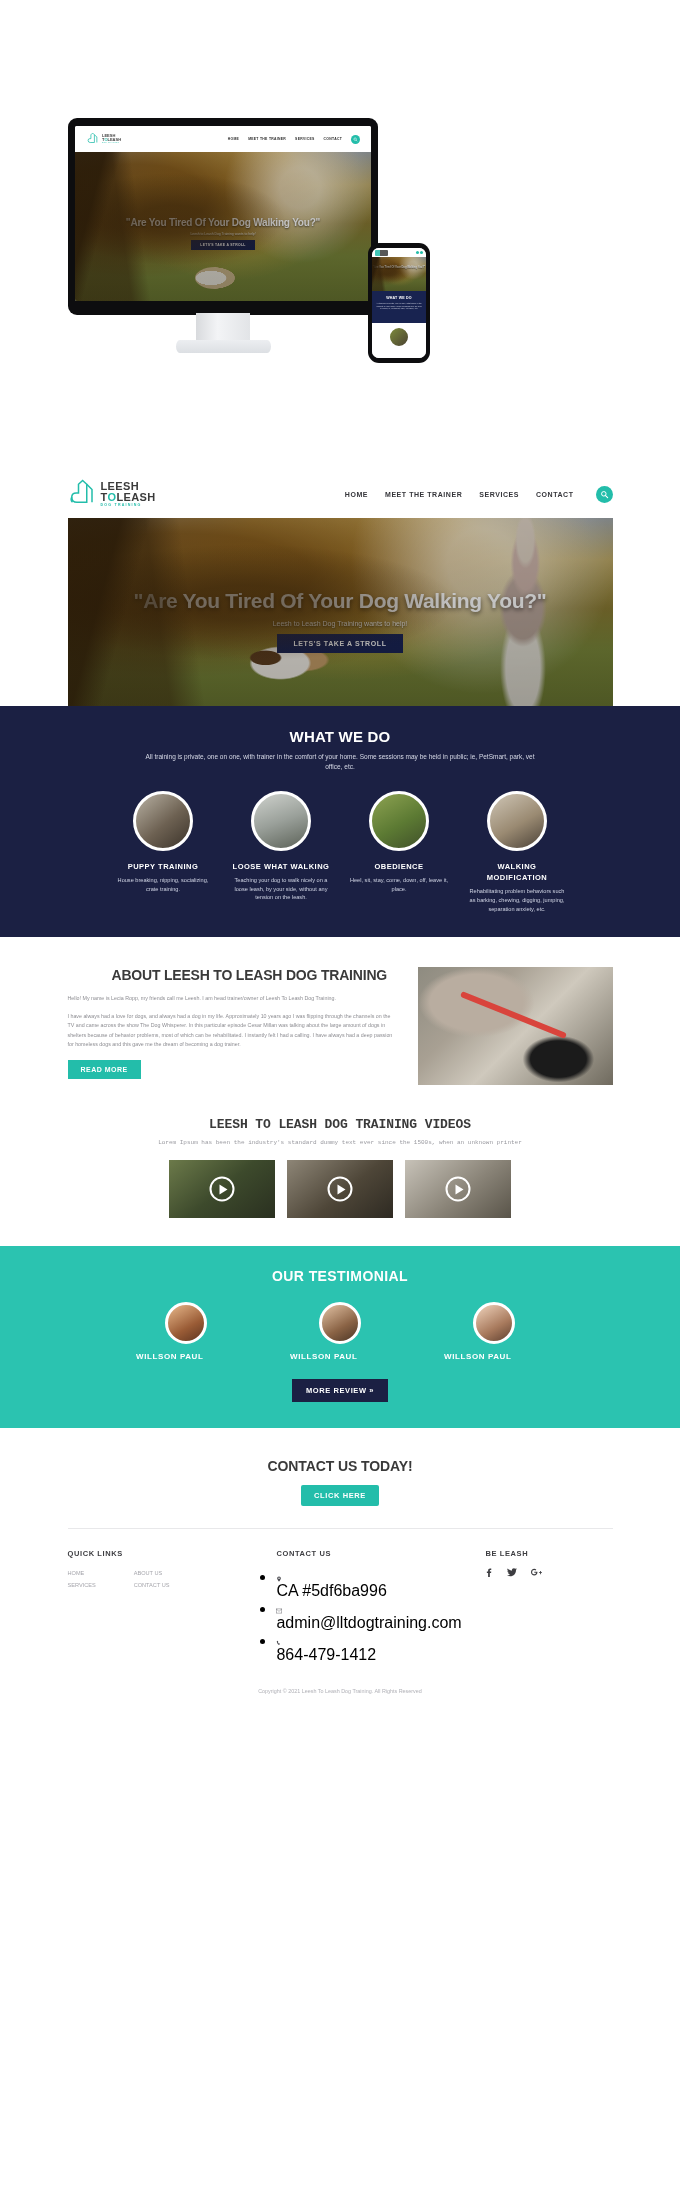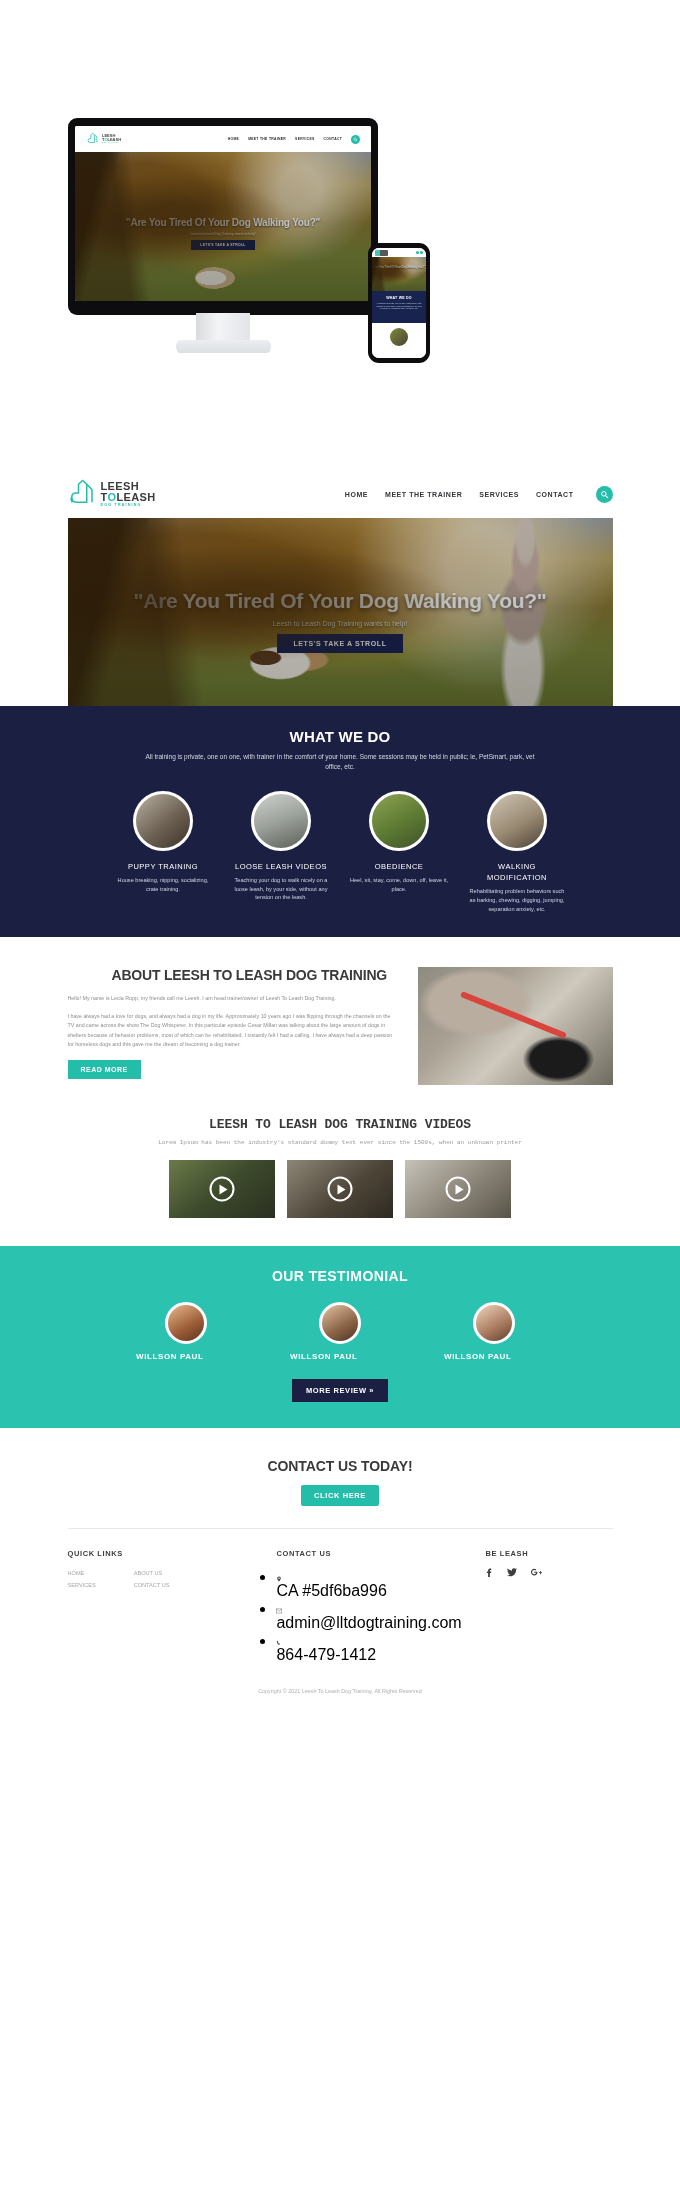--- a/index.html
+++ b/index.html
@@ -136,21 +136,21 @@
   .what p.lead { text-align:center; color:#d7dae7; font-size:6.5px; line-height:1.6;
                  max-width:390px; margin:7px auto 0; }
   .cards { display:flex; justify-content:center; gap:18px; margin-top:18px; }
   .card { width:100px; text-align:center; }
   .card-img { width:60px; height:60px; border-radius:50%; border:3px solid #fff;
               margin:0 auto 10px; overflow:hidden; }
   .ci1 { background:linear-gradient(140deg,#b9b2a4,#6d6152 55%,#3b332a); }
   .ci2 { background:linear-gradient(160deg,#cfd2cd,#9aa09a 50%,#5b6157); }
   .ci3 { background:linear-gradient(150deg,#8ea352,#5c7a33 55%,#40502a); }
   .ci4 { background:linear-gradient(150deg,#cfc6b6,#9a8a72 55%,#4a4137); }
-  .card h3 { color:#fff; font-size:7.5px; font-weight:400; letter-spacing:.5px; line-height:1.5; }
+  .card h3 { color:#fff; font-size:7.5px; font-weight:700; letter-spacing:.5px; line-height:1.5; }
   .card p { color:#cfd3e3; font-size:5.6px; line-height:1.55; margin-top:4px; }
 
   
   .about { padding:30px 0 26px; display:flex; gap:22px; align-items:flex-start; }
   .about-left { flex:1; }
   .about h2 { font-size:14px; font-weight:800; color:#3a3a3a; line-height:1.25; letter-spacing:-.2px;margin-left:44px; }
   .about p { font-size:5.3px; line-height:1.75; color:#8d8d92; margin-top:9px; }
   .read-more { display:inline-block; background:#23bdaa; color:#fff; font-size:7px;
                font-weight:800; letter-spacing:.5px; padding:6px 13px; margin-top:11px;
                border:none; cursor:pointer; }
@@ -335,21 +335,21 @@
     <h2>WHAT WE DO</h2>
     <p class="lead">All training is private, one on one, with trainer in the comfort of your home. Some sessions may be held in public; ie, PetSmart, park, vet office, etc.</p>
     <div class="cards">
       <div class="card">
         <div class="card-img ci1"></div>
         <h3>PUPPY TRAINING</h3>
         <p>House breaking, nipping, socializing, crate training.</p>
       </div>
       <div class="card">
         <div class="card-img ci2"></div>
-        <h3>LOOSE LEASH VIDEOS</h3>
+        <h3>LOOSE WHAT WALKING</h3>
         <p>Teaching your dog to walk nicely on a loose leash, by your side, without any tension on the leash.</p>
       </div>
       <div class="card">
         <div class="card-img ci3"></div>
         <h3>OBEDIENCE</h3>
         <p>Heel, sit, stay, come, down, off, leave it, place.</p>
       </div>
       <div class="card">
         <div class="card-img ci4"></div>
         <h3>WALKING MODIFICATION</h3>

